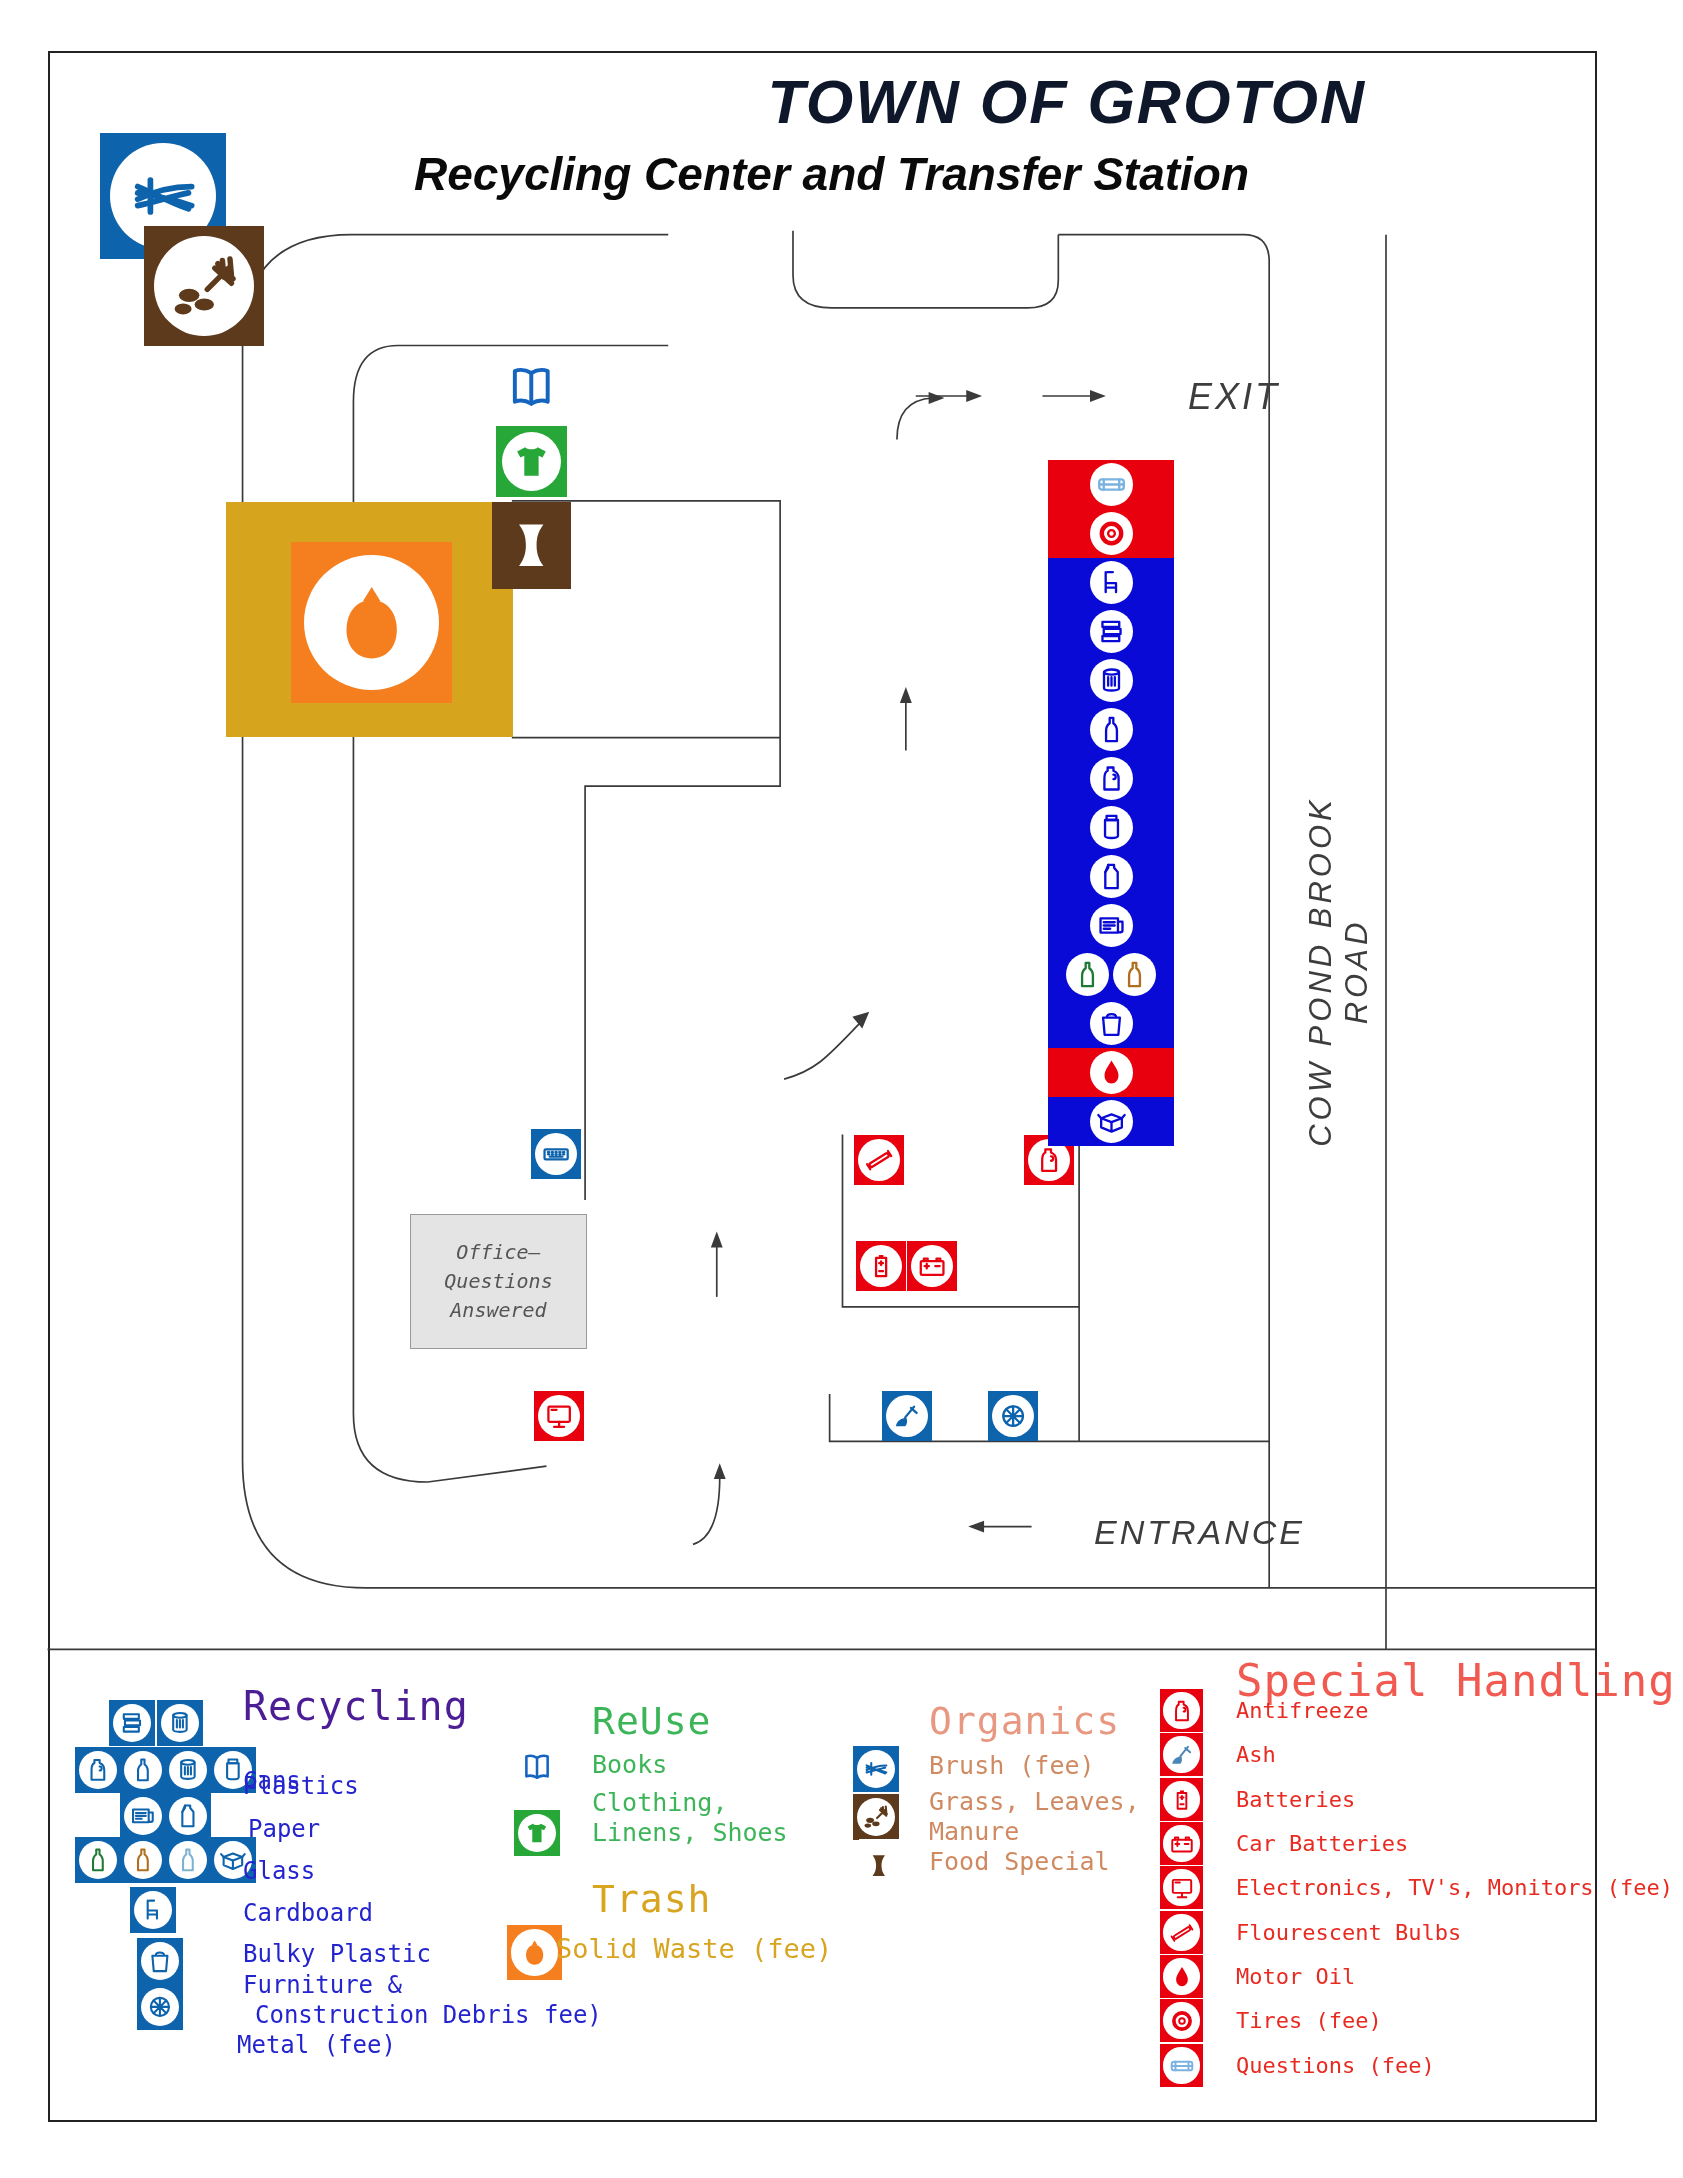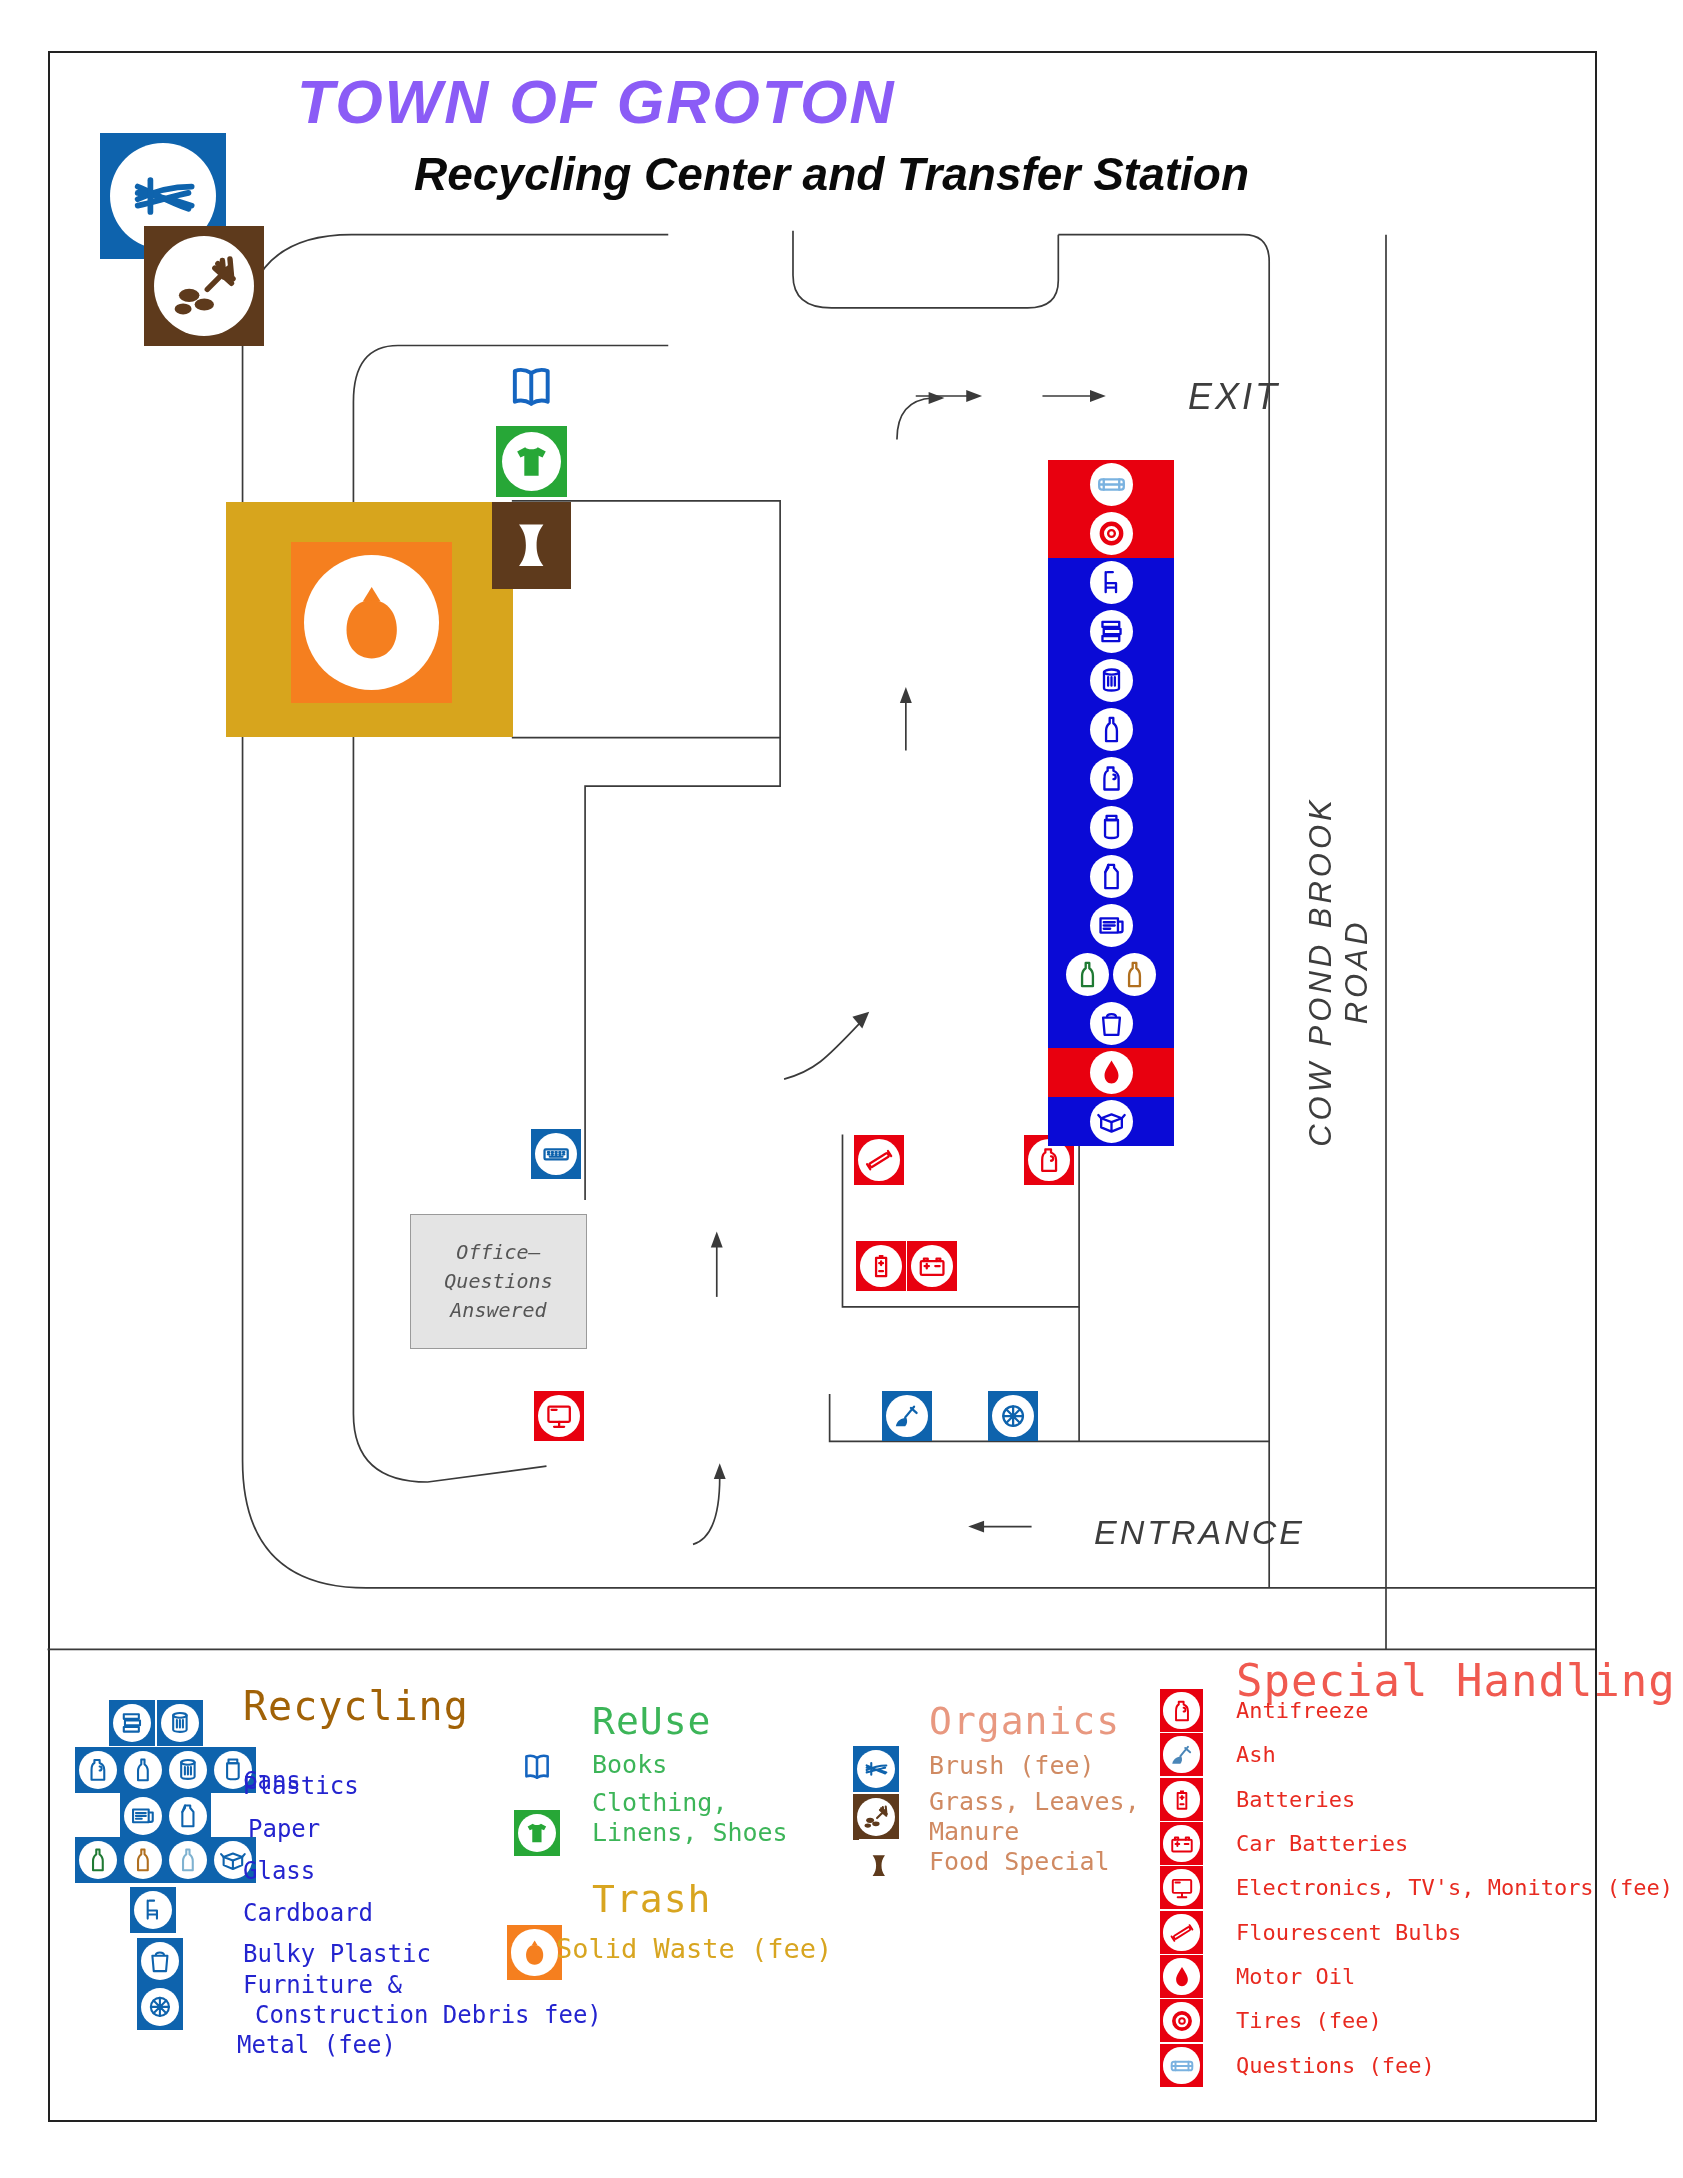--- a/index.html
+++ b/index.html
@@ -2,22 +2,22 @@
 <html><head>
 <meta charset="utf-8">
 <style>
   html,body{margin:0;padding:0}
   body{width:1683px;height:2178px;background:#fff;position:relative;overflow:hidden;
        font-family:"Liberation Sans",sans-serif}
   .frame{position:absolute;left:48px;top:51px;width:1545px;height:2067px;border:2px solid #222}
   #roads{position:absolute;left:0;top:0;width:1683px;height:2178px;pointer-events:none}
   .rd{stroke:#3a3a3a;stroke-width:1.7;fill:none}
   .ah{fill:#3a3a3a}
-  .title-main{position:absolute;left:297px;top:67px;width:1069px;text-align:left;
-      font-size:61px;font-weight:bold;font-style:italic;letter-spacing:2px;color:#8b5cf6}
+  .title-main{position:absolute;left:297px;top:67px;width:1069px;text-align:right;
+      font-size:61px;font-weight:bold;font-style:italic;letter-spacing:2px;color:#0f172a}
   .title-sub{position:absolute;left:297px;top:147px;width:1069px;text-align:center;
       font-size:46px;font-weight:bold;font-style:italic;color:#0a0a0a}
   .cad{font-style:italic;color:#3d3d3d;position:absolute;letter-spacing:3px}
   #exit-label{left:1188px;top:376px;font-size:36px}
   #entrance-label{left:1094px;top:1513px;font-size:34px}
   #road-label{left:1303px;top:1195px;width:447px;font-size:31px;transform:rotate(-90deg);
       transform-origin:0 0;text-align:center;letter-spacing:4px}
   .office{position:absolute;left:410px;top:1214px;width:175px;height:133px;background:#e4e4e4;
       border:1px solid #9a9a9a;display:flex;flex-direction:column;align-items:center;
       justify-content:center;font-style:italic;color:#555;font-family:"DejaVu Sans Mono",monospace;
@@ -27,21 +27,21 @@
   .tile .disc{background:#fff;border-radius:50%;width:84%;height:84%;display:flex;
       align-items:center;justify-content:center}
   .tile svg{width:74%;height:74%;display:block}
   .tile .disc svg{width:72%;height:72%}
   #strip{position:absolute;left:1048px;top:460px;width:126px;display:flex;flex-direction:column}
   .strip-row{width:126px;height:49px;display:flex;align-items:center;justify-content:center;gap:4px}
   .strip-row .disc{background:#fff;border-radius:50%;width:43px;height:43px;display:flex;
       align-items:center;justify-content:center}
   .strip-row .disc svg{width:31px;height:31px;display:block}
   .lg-header{position:absolute;font-family:"DejaVu Sans Mono",monospace;letter-spacing:1px}
-  #h-recycling{left:243px;top:1683px;font-size:40px;color:#a16207}
+  #h-recycling{left:243px;top:1683px;font-size:40px;color:#4c1d95}
   #h-reuse{left:592px;top:1699px;font-size:38px;color:#3cb558}
   #h-trash{left:592px;top:1877px;font-size:38px;color:#d8a520}
   #h-organics{left:929px;top:1699px;font-size:38px;color:#e89880}
   #h-special{left:1236px;top:1655px;font-size:44px;color:#f05a50}
   .lg-item{position:absolute;font-family:"DejaVu Sans Mono",monospace;white-space:nowrap}
   .it-recycling{color:#2424cf;font-size:24px}
   .it-reuse{color:#3cb558;font-size:25px}
   .it-trash{color:#d8a520;font-size:27px}
   .it-organics{color:#d08a62;font-size:25px}
   .it-special{color:#e82a20;font-size:22px;height:45px;display:flex;align-items:center}

